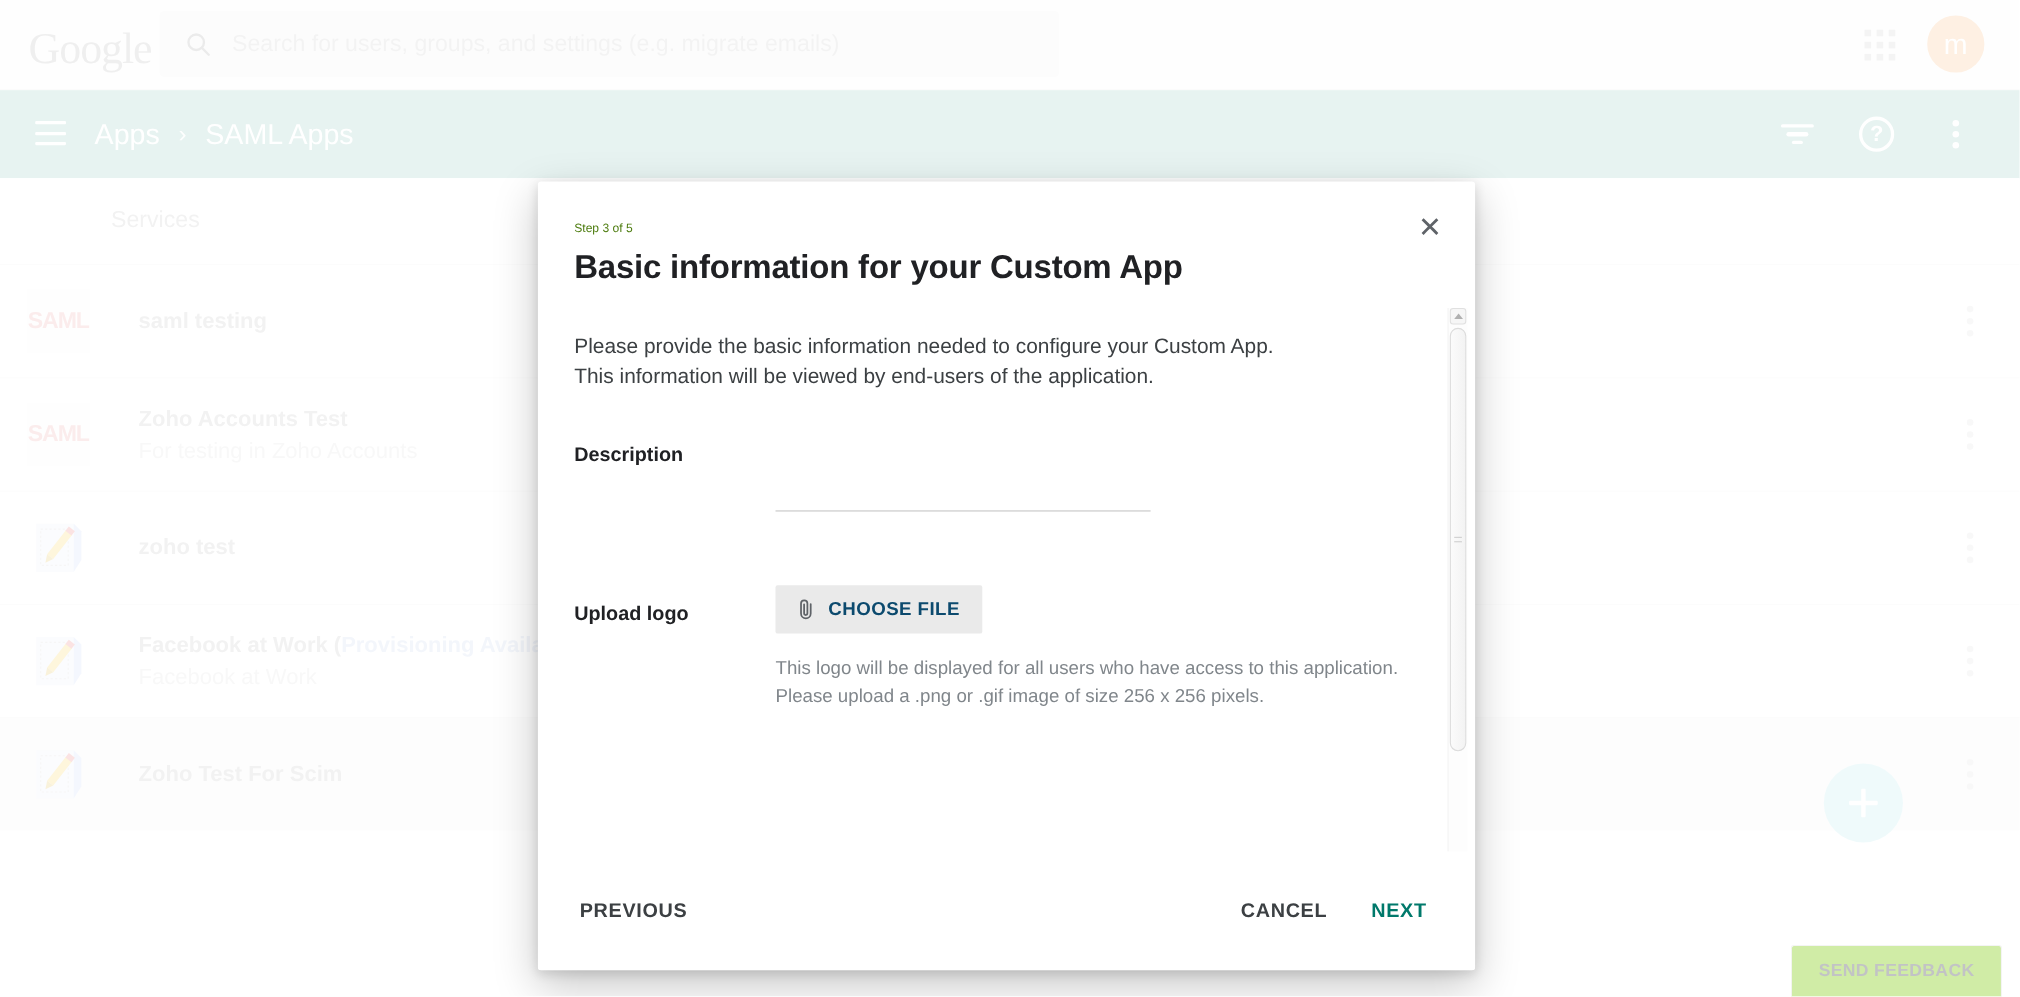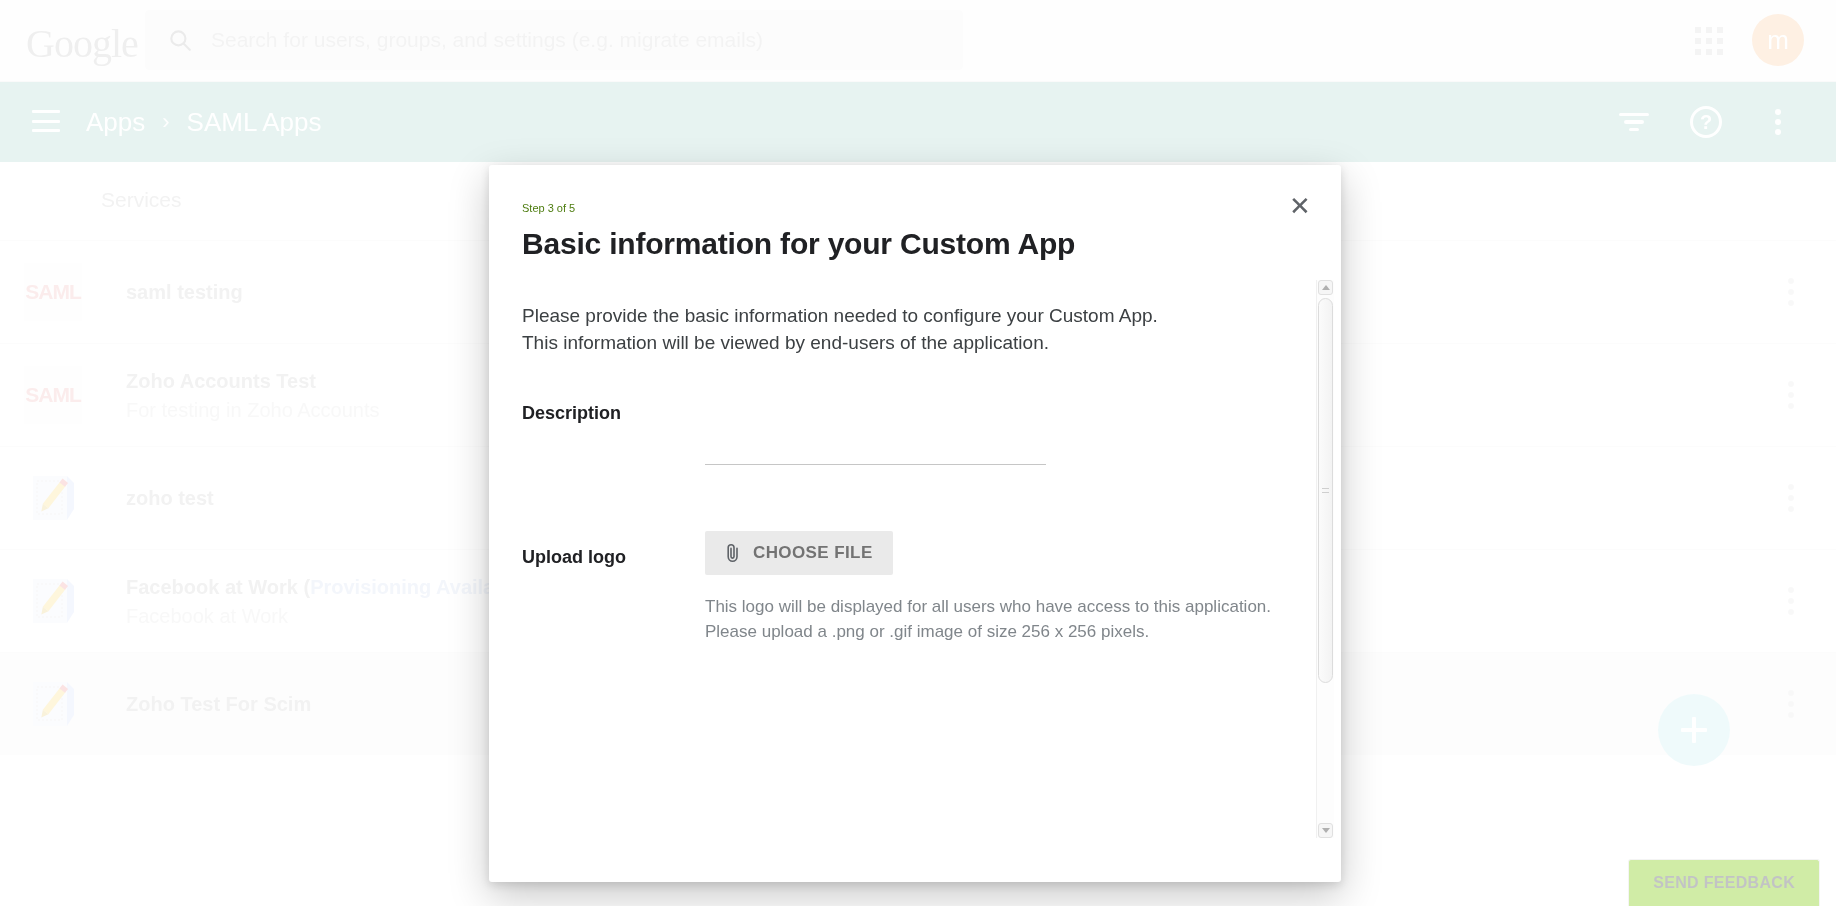--- a/index.html
+++ b/index.html
@@ -240,21 +240,21 @@
     padding: 0 2px 2px 2px;
     line-height: 1.35;
   }
   .frow.desc { margin-top: 18px; }
   .frow.upload { margin-top: 62px; }
   .choose-file {
     display:inline-flex; align-items:center; gap: 12px;
     background: #eaeaea;
     border: none; border-radius: 2px;
     padding: 12px 20px;
-    font-size: 17px; font-weight: 700; color: #737373;
+    font-size: 17px; font-weight: 700; color: #0c4a6e;
     letter-spacing: .4px;
     cursor: pointer;
     font-family:"Liberation Sans",sans-serif;
   }
   .clip-ico { width: 16px; height: 20px; display:block; }
   .upload-hint {
     margin-top: 20px;
     font-size: 17px; color: #80868b; line-height: 1.46;
   }
   .flabel.upload-lbl { padding-top: 16px; }
@@ -541,16 +541,23 @@
           <s></s>
         </div>
       <div class="thumb">
           <u></u>
         </div>
       <div class="arrow down">
           <s></s>
         </div>
     </div>
 
+    <div class="dlg-footer">
+      <button class="tbtn">PREVIOUS</button>
+      <div class="footer-right">
+        <button class="tbtn">CANCEL</button>
+        <button class="tbtn teal">NEXT</button>
+      </div>
+    </div>
 
   </div>
 
 </div>
 
 </body></html>

